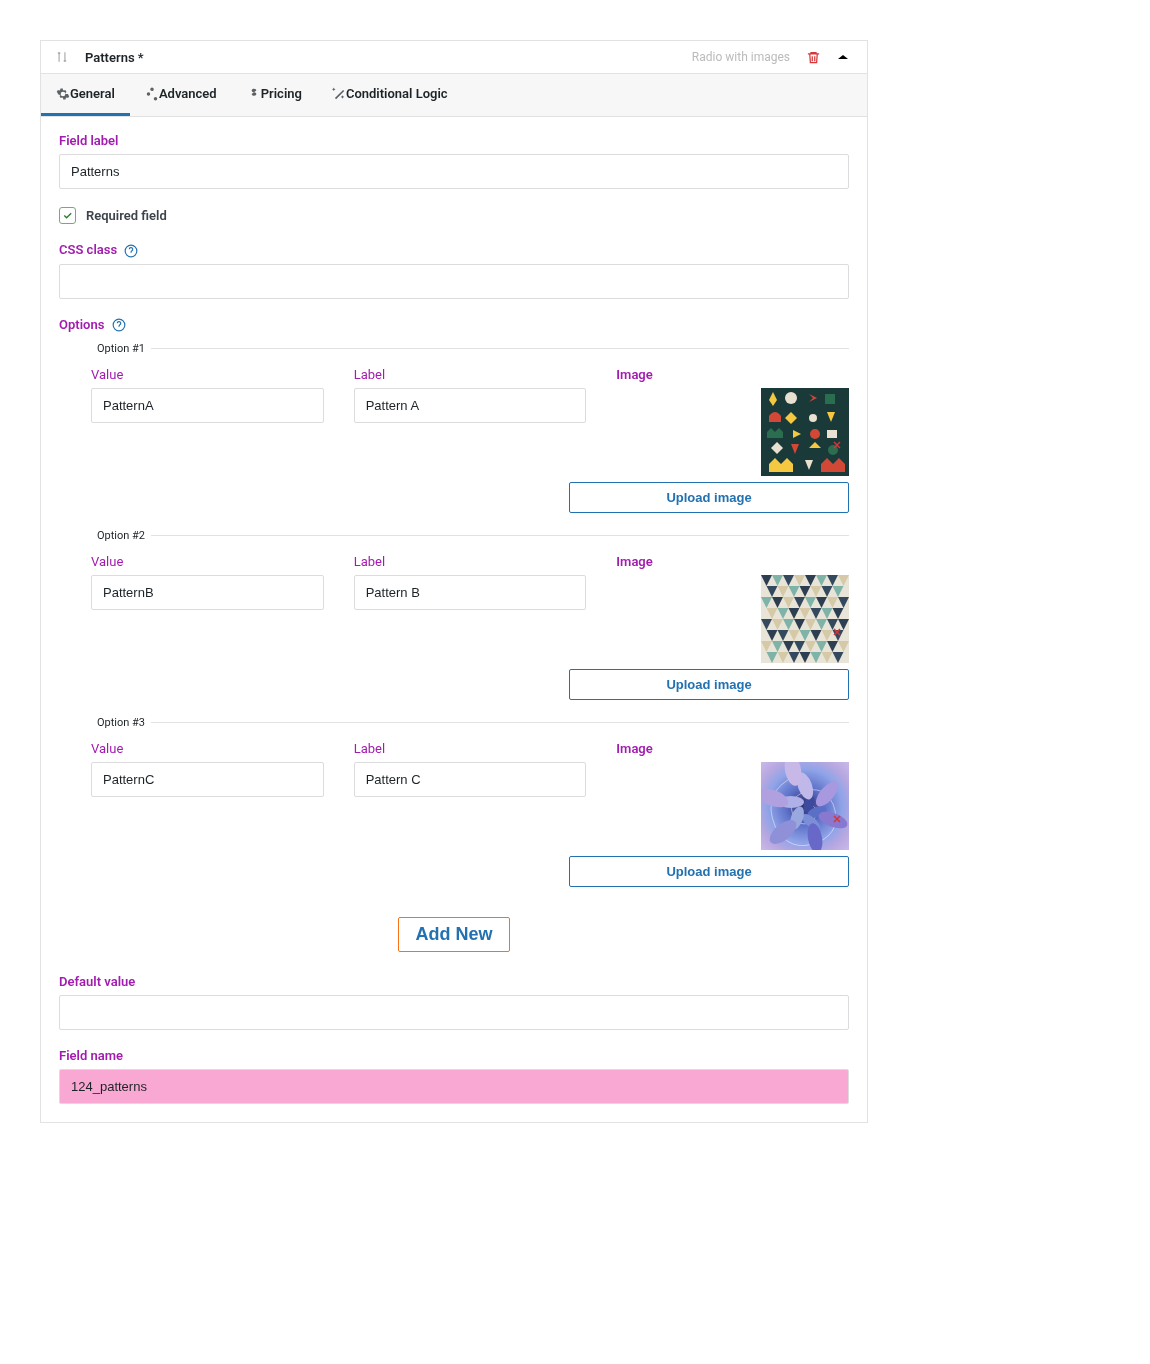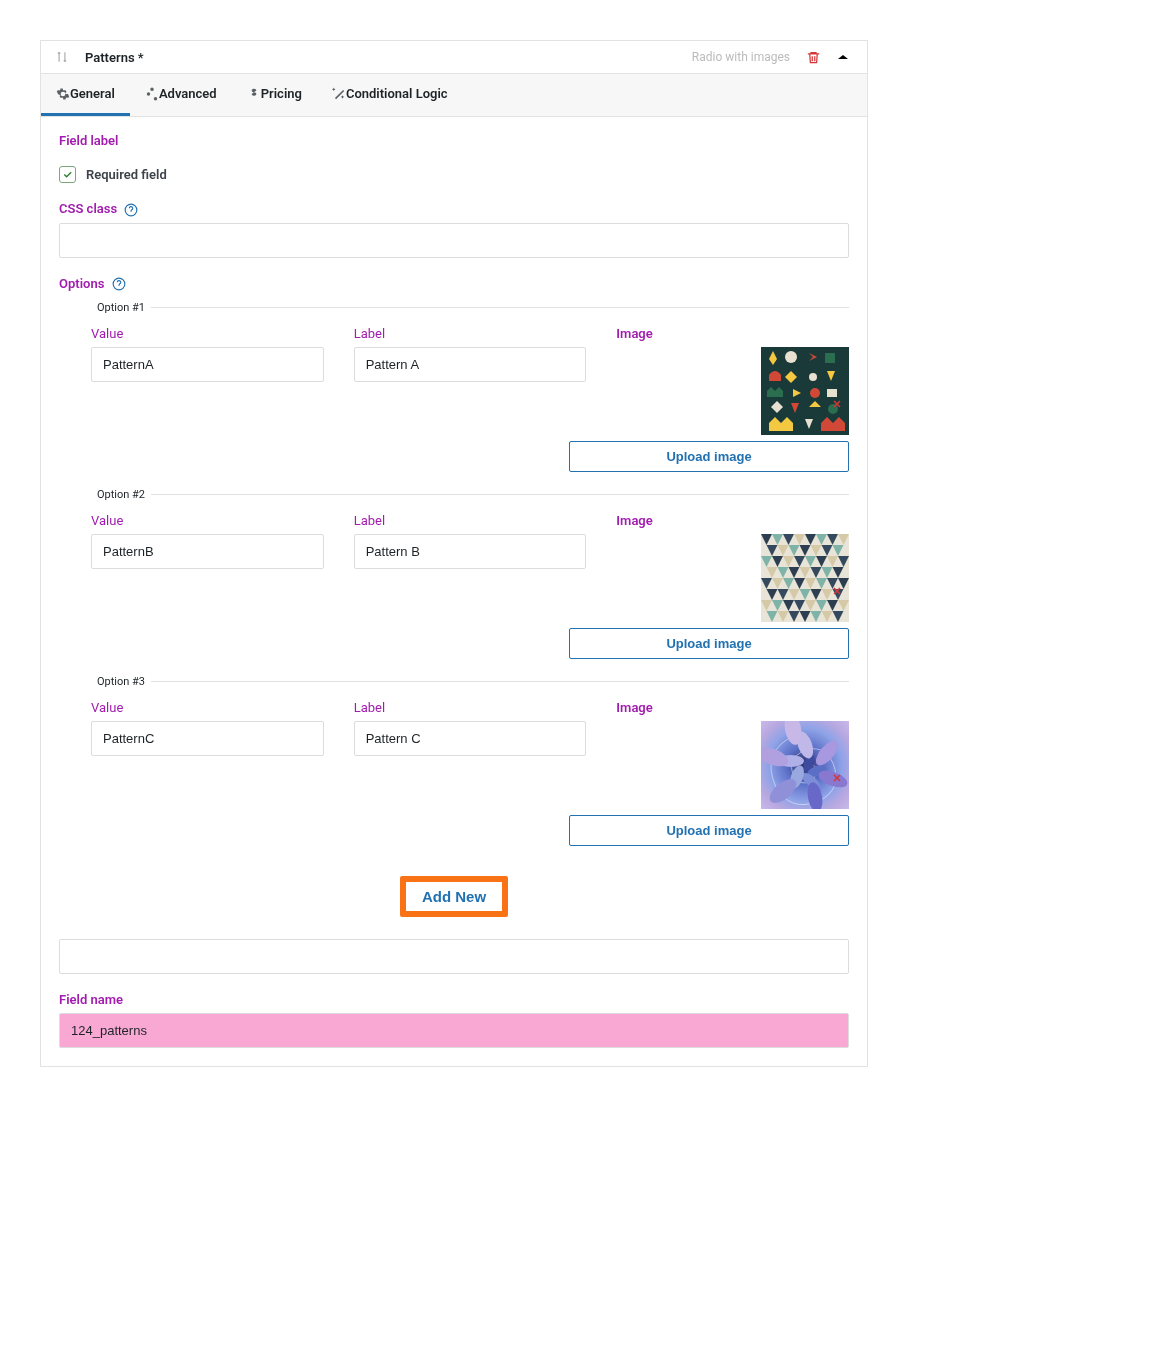--- a/index.html
+++ b/index.html
@@ -83,22 +83,22 @@
     padding:7px 0; font-size:13px; font-weight:600; text-align:center;
     cursor:pointer; border-radius:2px;
   }
   .remove-x {
     position:absolute; right:0; top:50%; transform:translateY(-10px);
     color:#d63638; cursor:pointer; padding:6px; font-size:14px; font-weight:bold;
   }
   .remove-x svg { width:12px; height:12px; }
   .add-row { text-align:center; margin:14px 0 22px; }
   .add-btn {
-    border:6px solid #f97316; color:#2271b1; background:#fff;
-    padding:6px 16px; font-size:15px; font-weight:600; cursor:pointer; border-radius:2px;
+    border:1px solid #f97316; color:#2271b1; background:#fff;
+    padding:6px 16px; font-size:18px; font-weight:600; cursor:pointer; border-radius:2px;
   }
   .svg-pattern { width:100%; height:100%; display:block; }
 </style>
 </head>
 <body>
 
 <div class="container">
 
   <div class="header-row">
     <span class="drag-icon">
@@ -144,20 +144,21 @@
           <path d="M5 19L19 5l2 2L7 21zM3 7l1-2 2-1-2-1-1-2-1 2-2 1 2 1zM18 14l1 2 2 1-2 1-1 2-1-2-2-1 2-1z"></path>
         </svg>
       <span>Conditional Logic</span>
     </div>
   </div>
 
   <div class="body">
 
     <div class="form-group">
       <div class="label">Field label</div>
+      <input class="input" type="text" value="Patterns" style="">
     </div>
 
     <div class="checkbox-row">
       <span class="checkbox">
         <svg viewBox="0 0 24 24" fill="none" stroke="currentColor" stroke-width="3">
             <path d="M5 12l5 5L20 7"></path>
           </svg>
       </span>
       <span style="font-weight:600;">Required field</span>
     </div>
@@ -377,20 +378,21 @@
             <path d="M6 6l12 12M18 6L6 18"></path>
           </svg>
       </span>
     </fieldset>
 
     <div class="add-row">
       <button class="add-btn">Add New</button>
     </div>
 
     <div class="form-group">
+      <div class="label">Default value</div>
       <input class="input" type="text" value="" style="">
     </div>
 
     <div class="form-group" style="margin-bottom:0;">
       <div class="label">Field name</div>
       <input class="input input-ro" type="text" readonly="" value="124_patterns" style="">
     </div>
 
   </div>
 </div>

